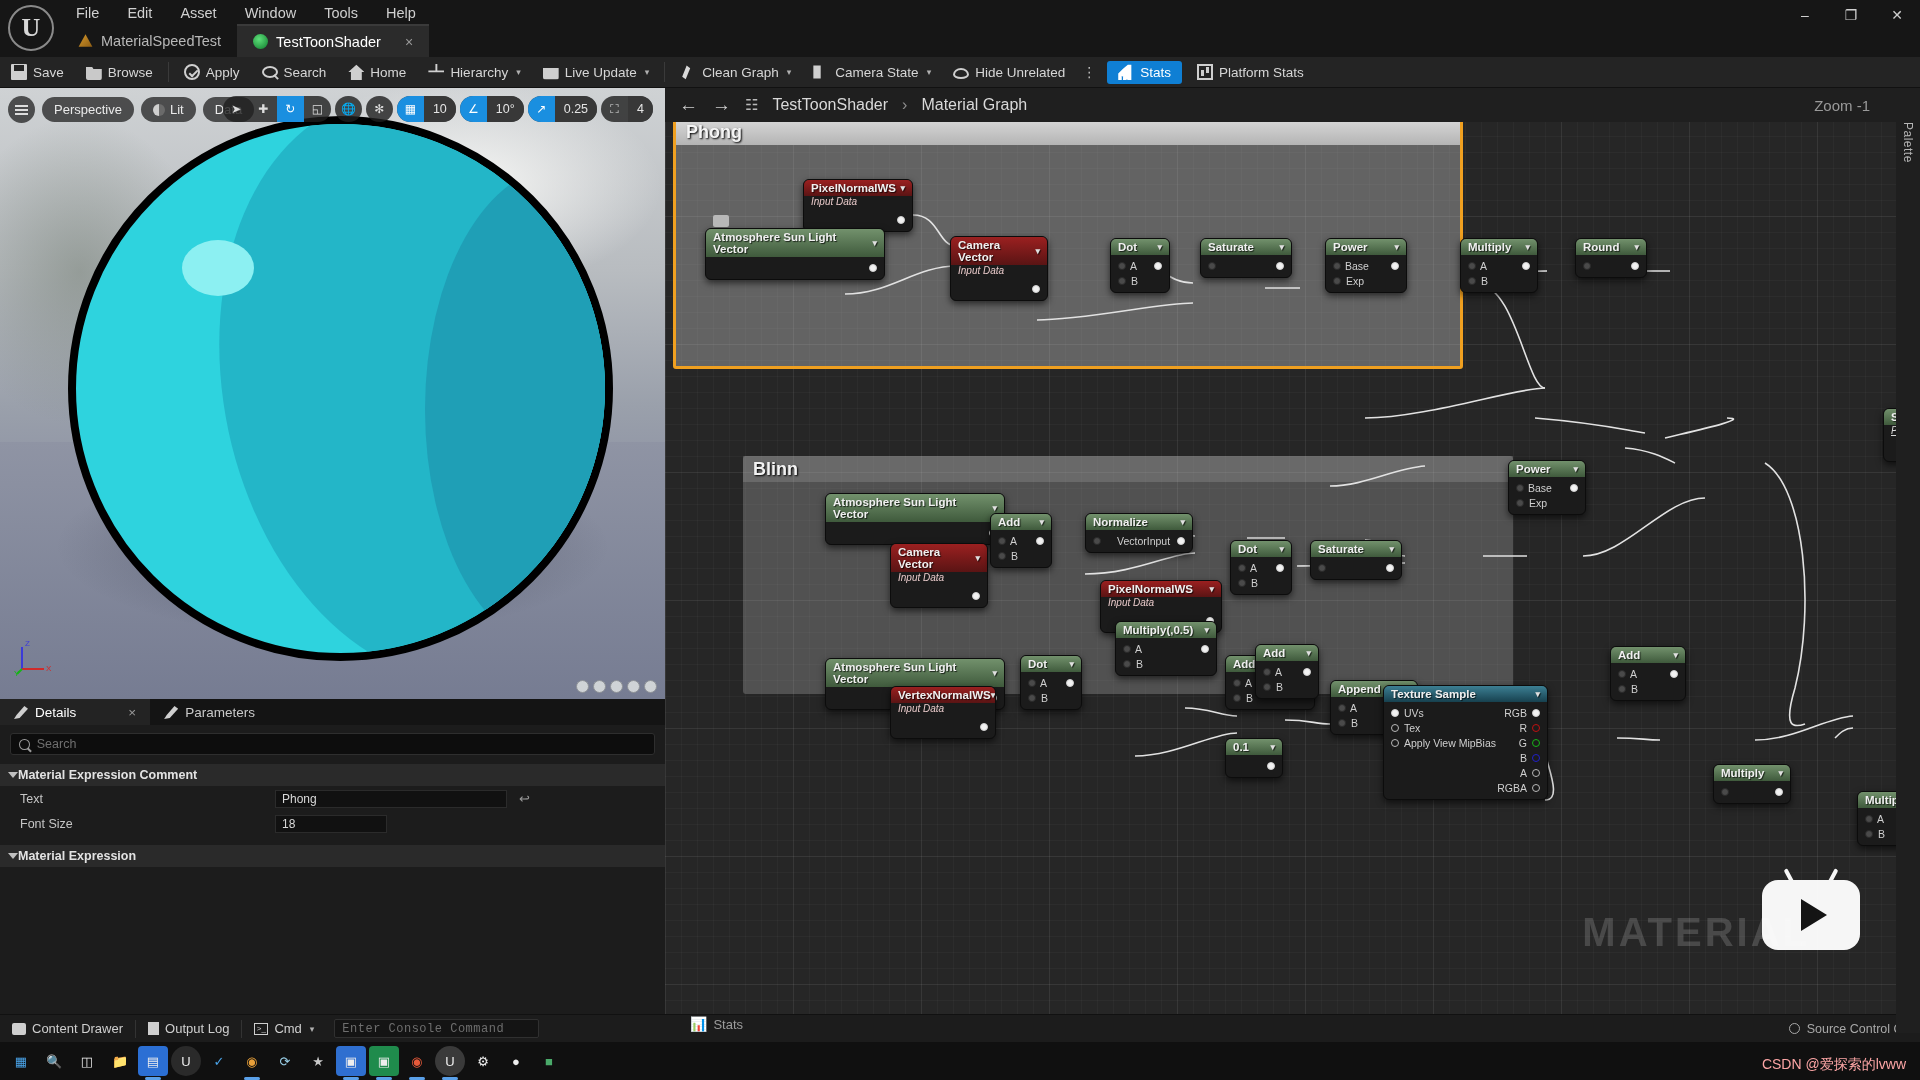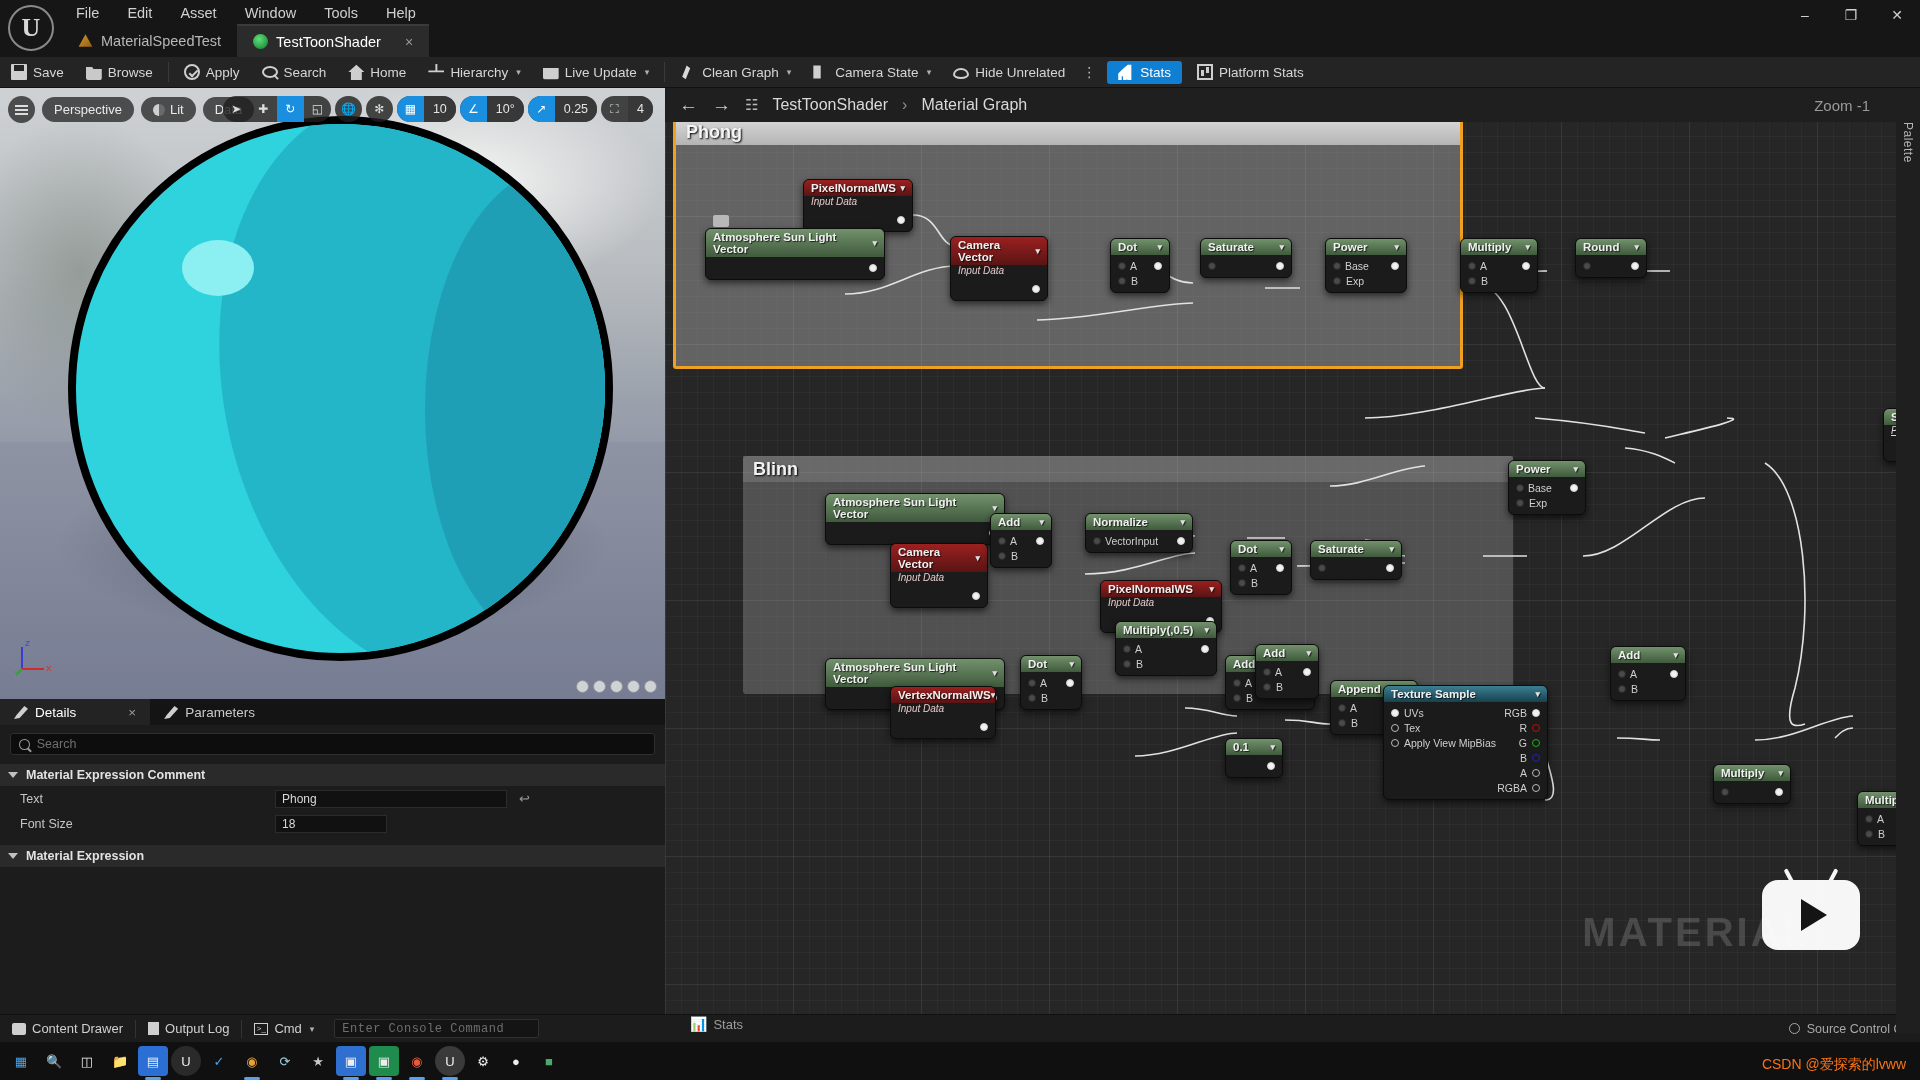--- a/index.html
+++ b/index.html
@@ -108,21 +108,21 @@
   .det-tab.active { background:#232323; color:#fff; }
   .pen-ico { width:14px; height:14px; background:#cfcfcf;
      clip-path:polygon(0 100%,18% 72%,74% 8%,100% 26%,40% 92%); }
   .det-search { margin:8px 10px 0 10px; height:22px; background:#0d0d0d; border:1px solid #2e2e2e;
      border-radius:3px; display:flex; align-items:center; gap:7px; padding:0 8px; }
   .det-search .sico { width:11px; height:11px; border:1.6px solid #9a9a9a; border-radius:50%; position:relative; }
   .det-search .sico:after{content:"";position:absolute;right:-3px;bottom:-2px;width:5px;height:1.6px;background:#9a9a9a;transform:rotate(45deg);}
   .det-search input { background:transparent; border:0; outline:0; color:#ccc; font-size:12.5px;
      font-family:"Liberation Sans",sans-serif; width:100%; }
   .det-search input::placeholder { color:#6f6f6f; }
-  .cat-hdr { display:flex; align-items:center; gap:8px; height:22px; padding-left:8px;
+  .cat-hdr { display:flex; align-items:center; height:22px; padding-left:8px;
      background:#2a2a2a; margin-top:9px; font-size:12.5px; font-weight:bold; color:#e2e2e2; }
   .tri { width:0;height:0;border-left:5px solid #c0c0c0;border-top:4px solid transparent;border-bottom:4px solid transparent; }
   .tri.down { border-left:5px solid transparent; border-right:5px solid transparent;
      border-top:6px solid #c0c0c0; border-bottom:0; }
   .prow { display:flex; align-items:center; height:25px; padding-left:20px; font-size:12.5px; color:#c6c6c6; }
   .prow .plabel { width:255px; }
   .pval { height:18px; background:#111; border:1px solid #2b2b2b; color:#d8d8d8; font-size:12px;
      display:flex; align-items:center; padding:0 6px; }
   .swatch { height:18px; background:#fff; border:1px solid #333; }
   .reset { margin-left:12px; color:#9a9a9a; font-size:13px; }
@@ -212,21 +212,21 @@
   .sb-right { position:absolute; right:10px; display:flex; align-items:center; gap:7px; font-size:12.5px; color:#a8a8a8; }
   .lock-ico { width:11px; height:11px; border:1.4px solid #a8a8a8; border-radius:50%; position:relative; }
 
   
   .taskbar { position:absolute; left:0; bottom:0; width:1920px; height:38px; background:#101010;
      display:flex; align-items:center; gap:3px; padding-left:6px; }
   .tbi { width:30px; height:30px; border-radius:3px; display:flex; align-items:center; justify-content:center;
      font-size:13px; color:#eee; position:relative; }
   .tbi.run:after { content:""; position:absolute; bottom:-4px; left:7px; width:16px; height:3px;
      background:#5aa0e8; border-radius:2px; }
-  .csdn { position:absolute; right:14px; bottom:6px; font-size:14px; color:#f97316; z-index:70; }
+  .csdn { position:absolute; right:14px; bottom:6px; font-size:14px; color:#fca5a5; z-index:70; }
 </style>
 </head>
 <body>
 
 <div id="app">
 
   <div class="titlebar">
     <div class="ue-logo">U</div>
     <div class="menubar">
       <div class="menu-item">File</div>
@@ -658,21 +658,21 @@
       </div>
     </div>
 
     <div class="node" style="left:420px;top:425px;width:108px">
       <div class="nh green">
         <span>Normalize</span>
         <span class="chev">▾</span>
         </div>
       <div class="nbody">
         <div class="pin" style="justify-content:space-between">
-          <span style="display:flex;gap:4px;align-items:center">
+          <span style="display:flex;gap:16px;align-items:center">
               <span class="dot"></span>
             <span>VectorInput</span>
             </span>
           <span class="dot filled"></span>
           </div>
       </div>
     </div>
 
     <div class="node" style="left:565px;top:452px;width:62px">
       <div class="nh green">

